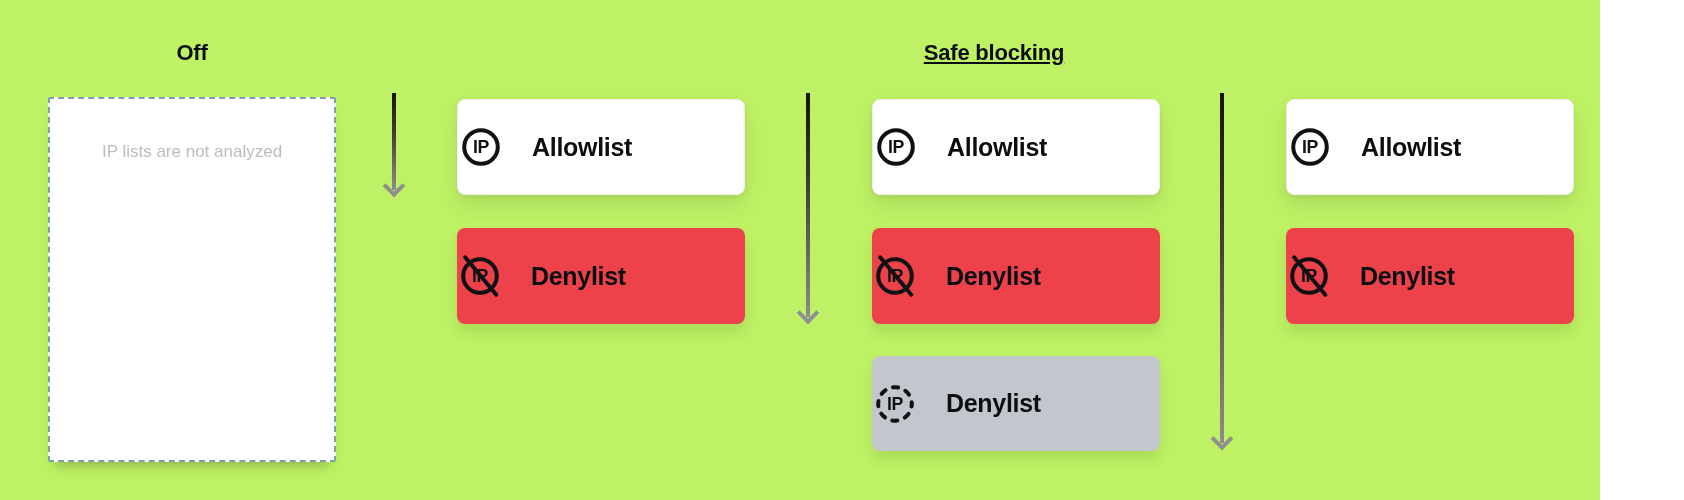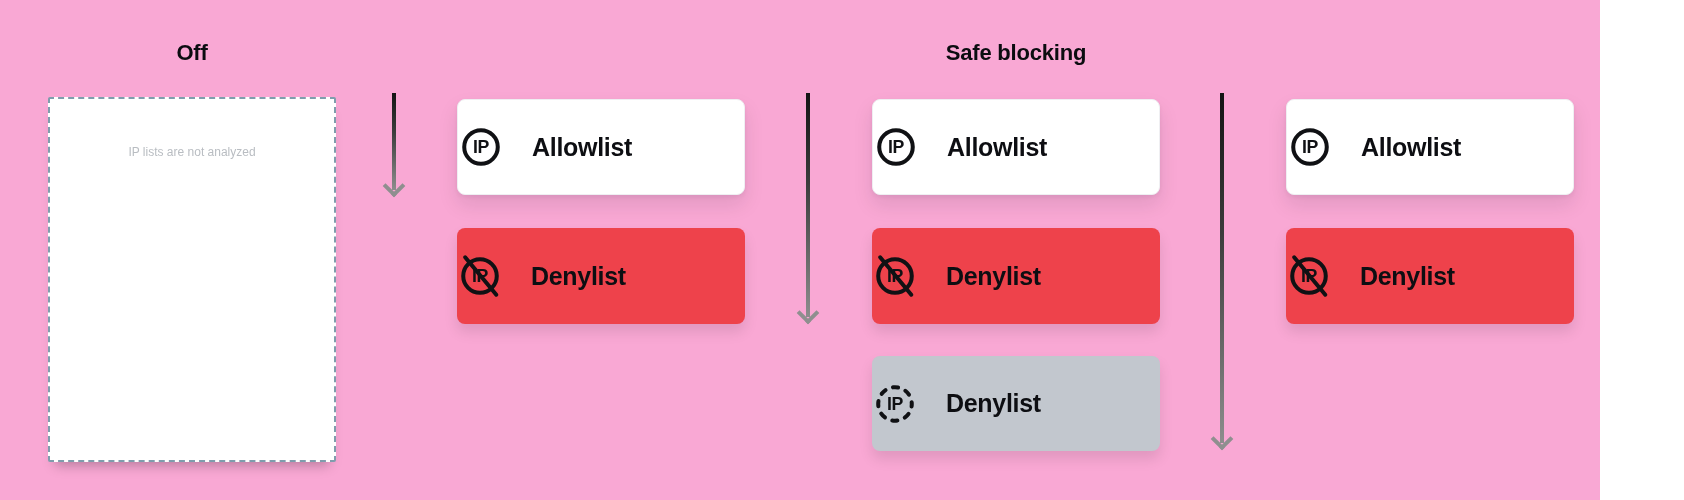--- a/index.html
+++ b/index.html
@@ -3,56 +3,56 @@
 <meta charset="utf-8">
 <style>
   * { box-sizing: border-box; margin: 0; padding: 0; }
   html, body { background: #ffffff; }
   body { font-family: "Liberation Sans", sans-serif; }
 
   .canvas {
     position: relative;
     width: 1600px;
     height: 500px;
-    background: #f9a8d4;
+    background: #bef264;
     overflow: hidden;
   }
 
   
   .col-title {
     position: absolute;
     top: 40px;
     width: 288px;
     text-align: center;
     font-size: 22px;
     font-weight: 700;
     color: #0b0c10;
     letter-spacing: -0.2px;
   }
   .title-off       { left: 48px; }
   .title-monitoring{ left: 457px; }
-  .title-safe      { left: 872px; }
+  .title-safe      { left: 850px; text-decoration: underline; }
   .title-blocking  { left: 1286px; }
 
   
   .empty-box {
     position: absolute;
     left: 48px;
     top: 97px;
     width: 288px;
     height: 365px;
     border: 2px dashed #7f9dad;
     border-radius: 2px;
     background: #ffffff;
     box-shadow: 0 10px 12px -7px rgba(0,0,0,0.28);
   }
   .empty-text {
     margin: 38px 44px 0;
     text-align: center;
-    font-size: 12px;
+    font-size: 17px;
     line-height: 30px;
     color: #b9bdc2;
   }
 
   
   .card {
     position: absolute;
     width: 288px;
     height: 96px;
     border-radius: 8px;

